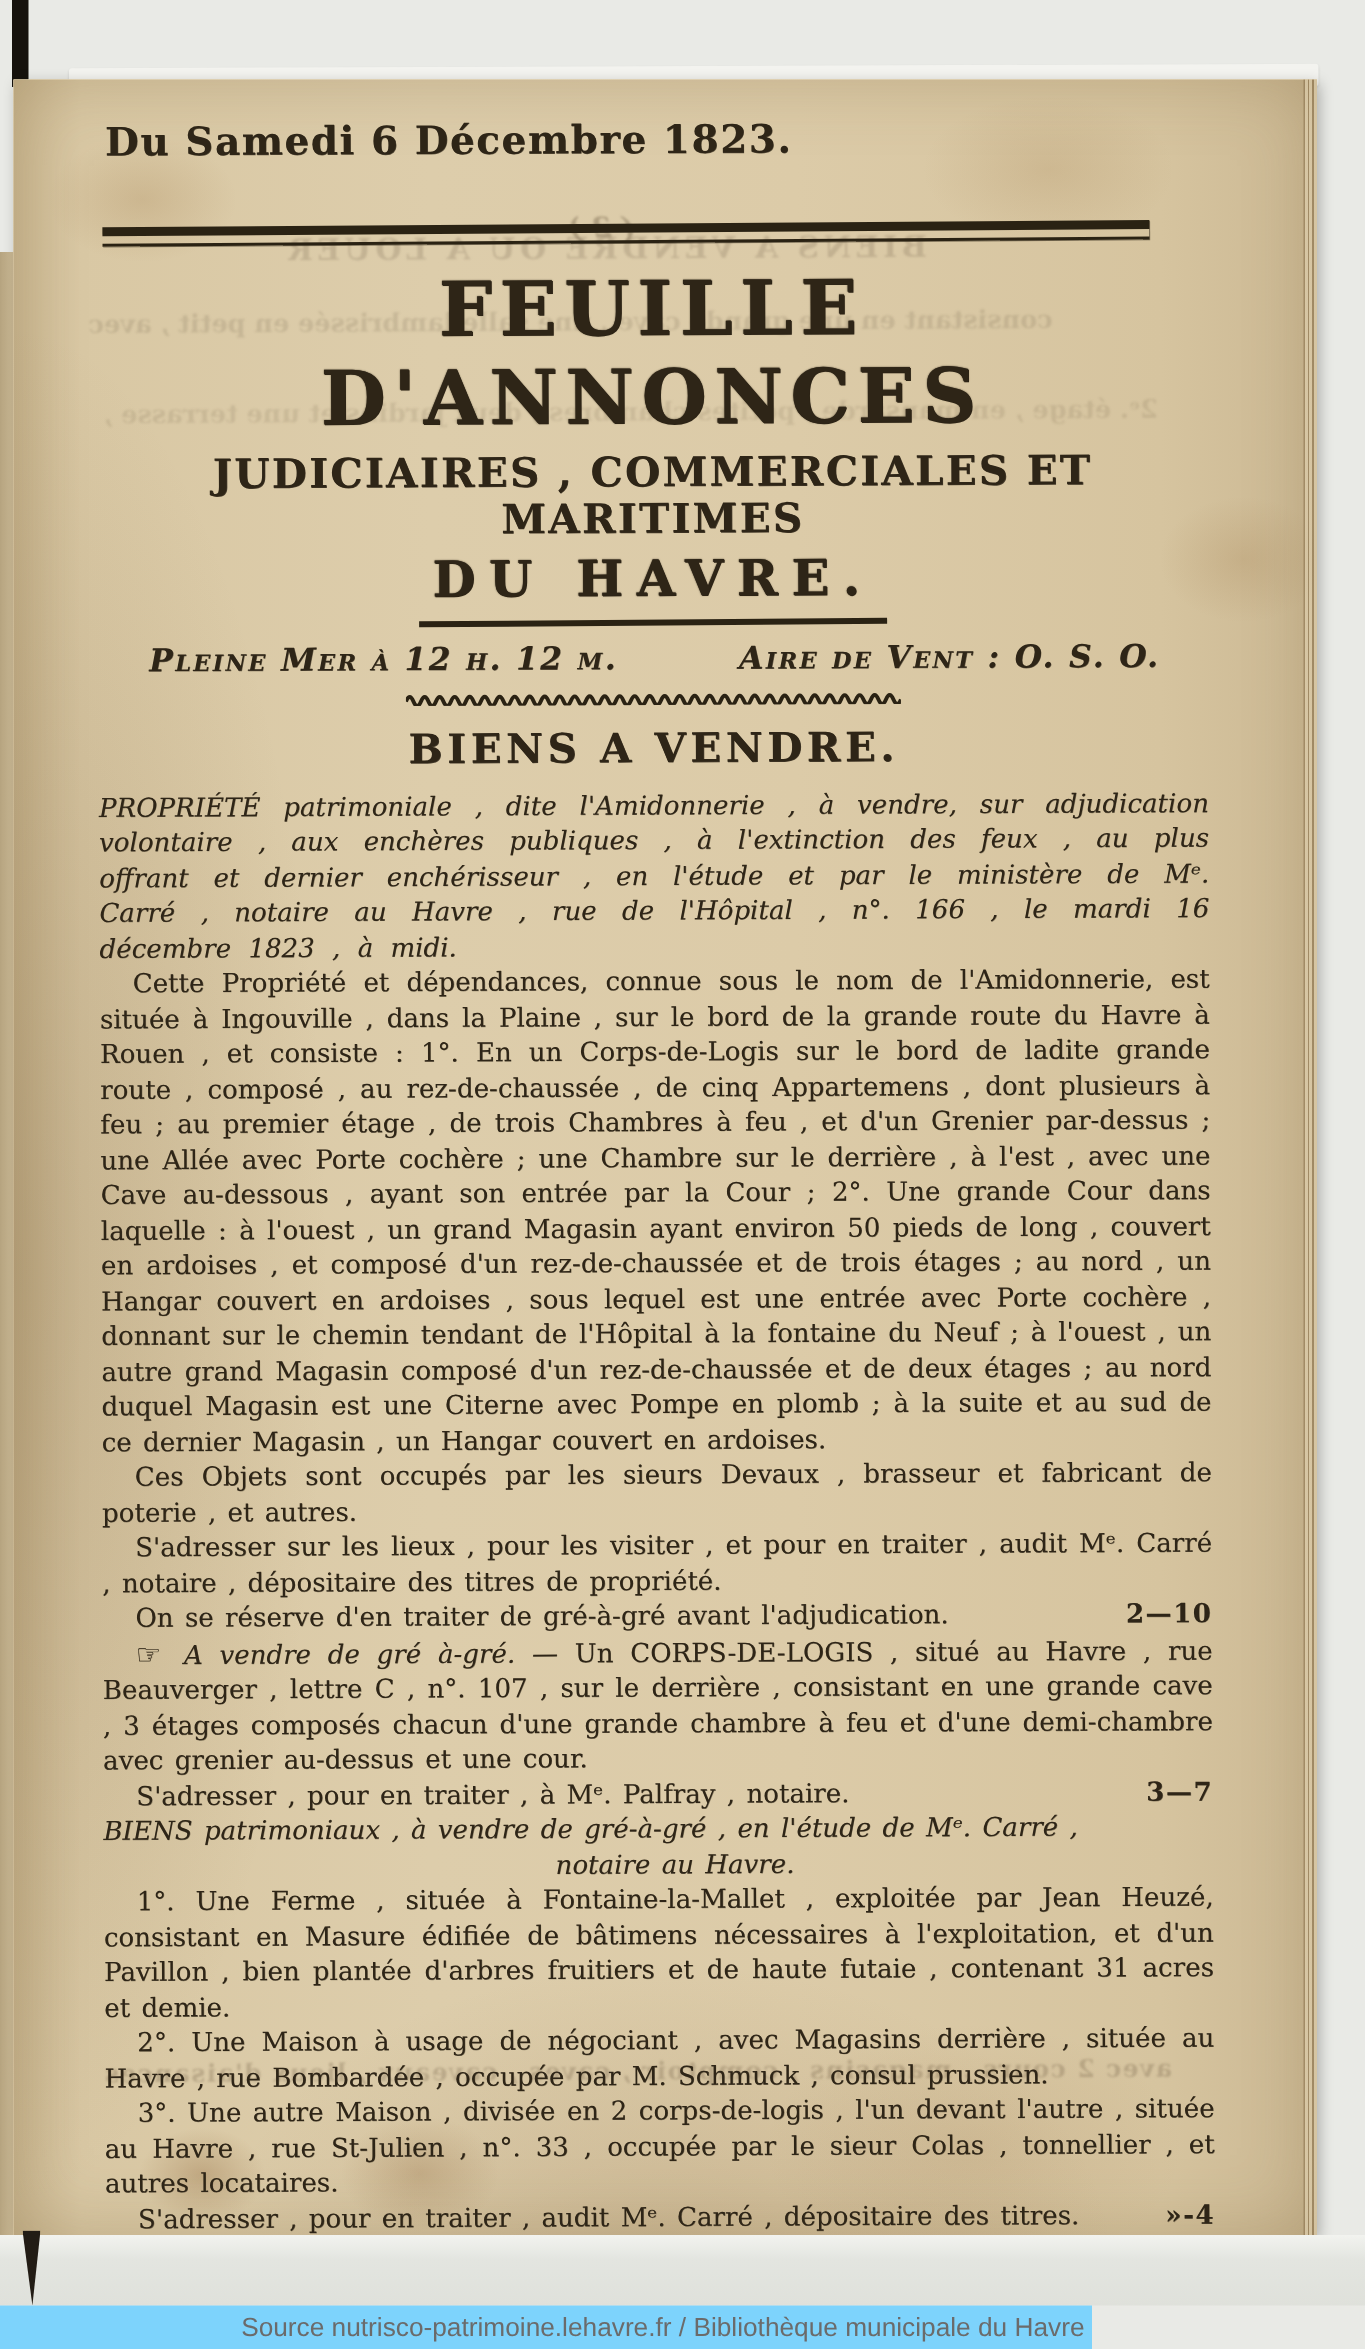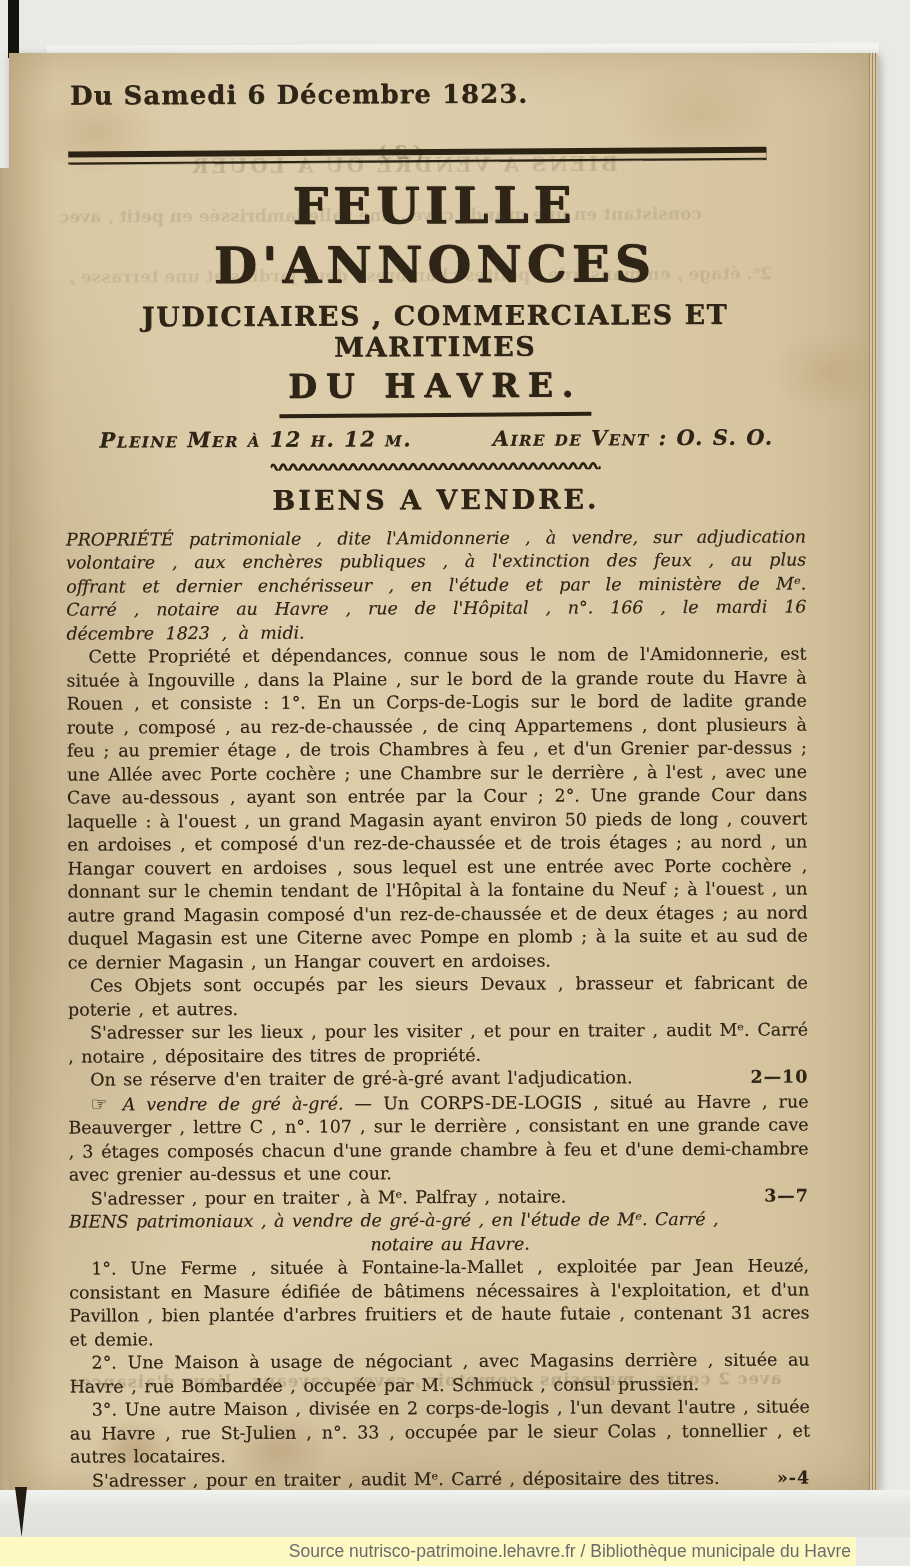--- a/index.html
+++ b/index.html
@@ -8,21 +8,21 @@
     background:#e9eae6;
     font-family:"DejaVu Serif", serif;
   }
   
   .binding-top{position:absolute;left:8px;top:0;width:11px;height:58px;background:#16120d;}
   .binding-bottom{position:absolute;left:15px;top:1487px;width:12px;height:50px;background:#221c15;clip-path:polygon(0 0,100% 0,55% 100%);}
   .under-sheet-top{position:absolute;left:46px;top:44px;width:833px;height:15px;background:#f3f3ef;border-radius:2px;transform:rotate(-.2deg);box-shadow:0 1px 2px rgba(0,0,0,.12);}
   .left-sliver{position:absolute;left:0;top:168px;width:10px;height:1322px;background:linear-gradient(90deg,#b5a37f,#d2c09b);}
   .bottom-sheet{position:absolute;left:0;top:1490px;width:910px;height:47px;background:linear-gradient(180deg,#f2f3ef,#e3e5e0 35%,#dfe1db);}
   .caption-bar{
-    position:absolute;left:0;top:1537px;width:856px;height:29px;background:#fef9c3;
+    position:absolute;left:0;top:1537px;width:728px;height:29px;background:#7dd3fc;
     display:flex;align-items:center;justify-content:flex-end;box-sizing:border-box;padding-right:5px;
     font-family:"Liberation Sans", sans-serif;font-size:17.5px;color:#6b6b6b;
   }
   
   .page{
     position:absolute;left:9px;top:53px;width:869px;height:1437px;
     background:
       radial-gradient(ellipse 90px 60px at 86px 80px, rgba(150,110,60,.20), transparent 70%),
       radial-gradient(ellipse 120px 70px at 690px 60px, rgba(150,110,60,.16), transparent 70%),
       radial-gradient(ellipse 80px 60px at 820px 320px, rgba(150,110,60,.18), transparent 70%),

